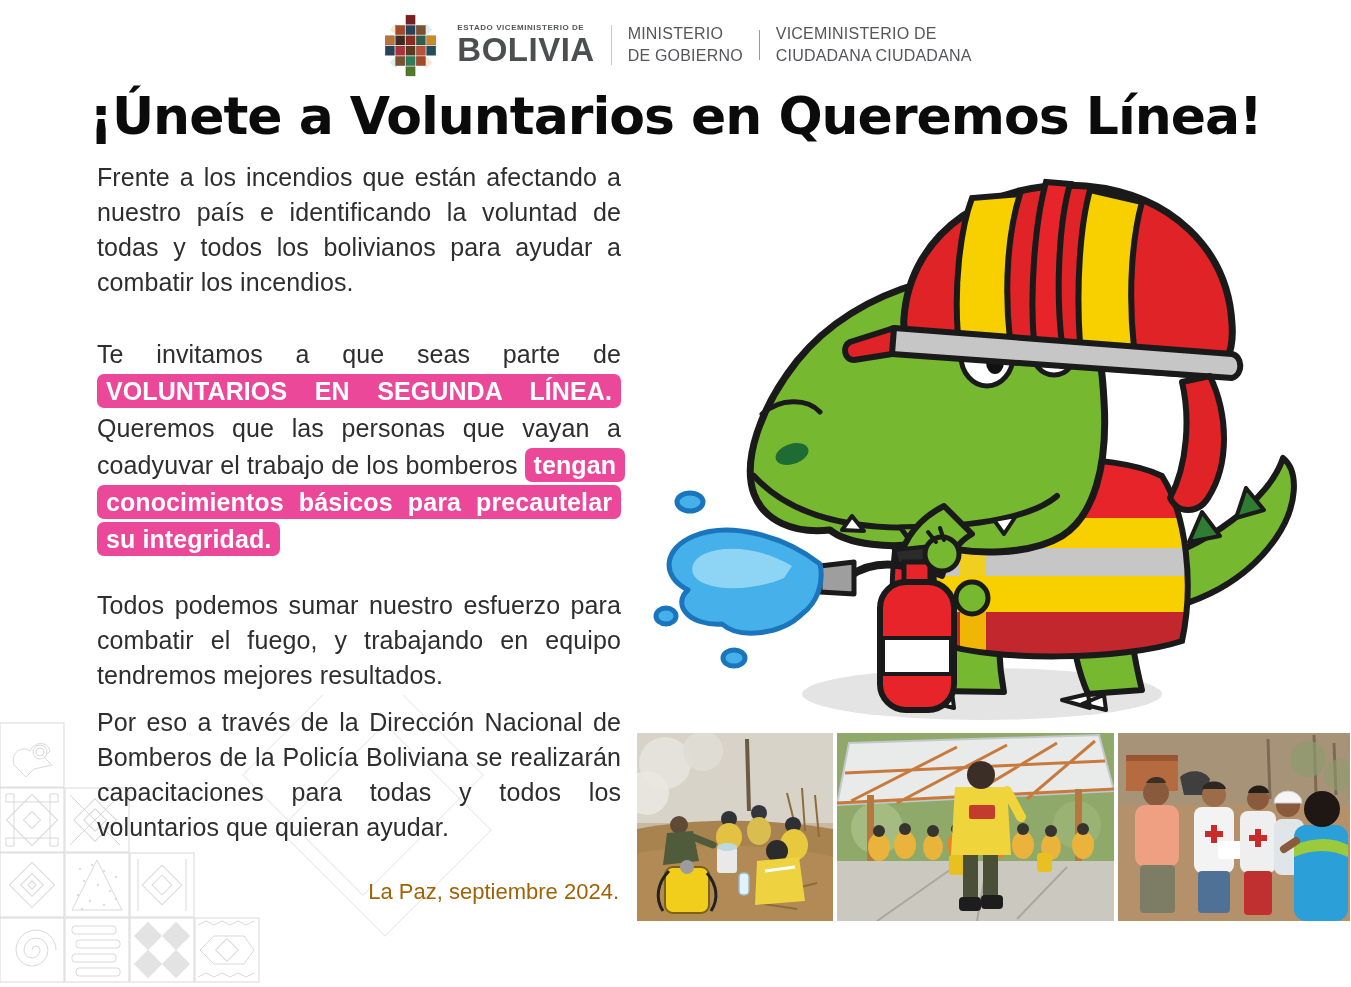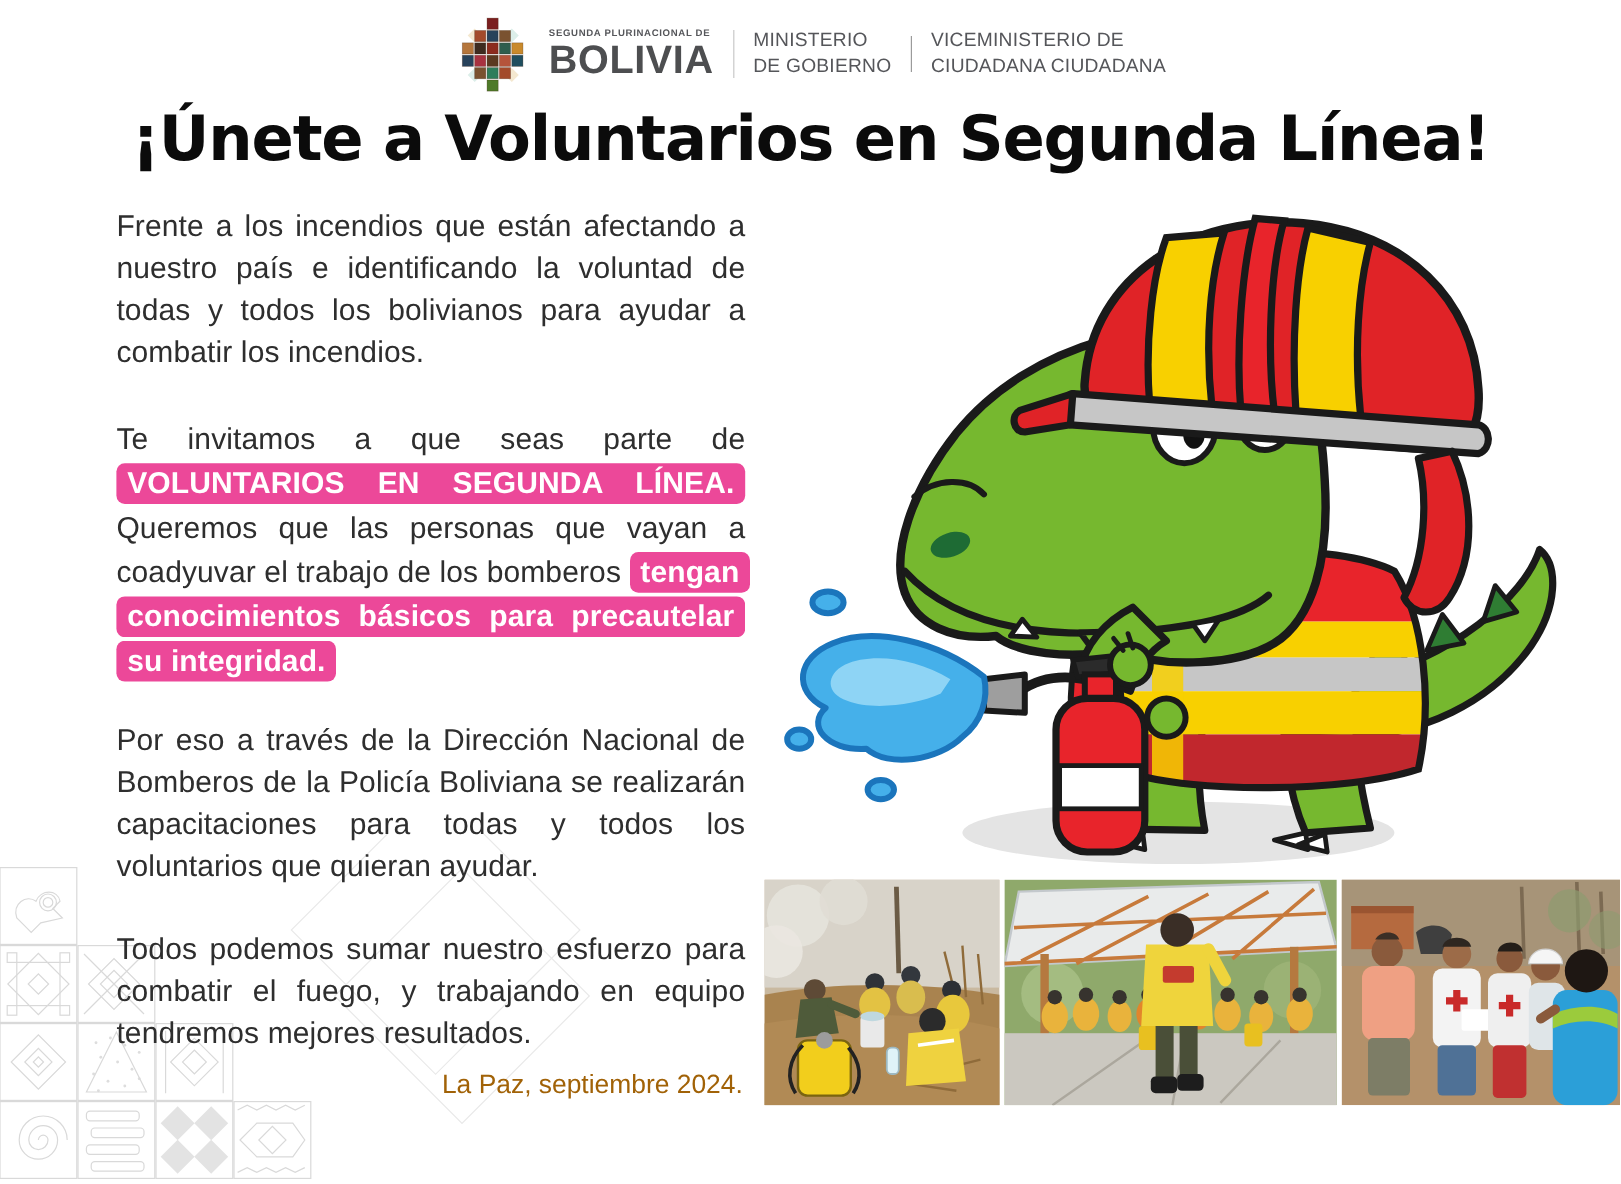--- a/index.html
+++ b/index.html
@@ -21,21 +21,21 @@
   .hdr-div.short{height:30px;background:#9B9B9B;}
   .ministry{font-size:16px;font-weight:normal;color:#55565A;line-height:1.35;letter-spacing:.2px;}
   
   .title{
     position:absolute;top:86px;left:0;width:100%;text-align:center;z-index:3;
     font-family:"DejaVu Sans","Liberation Sans",sans-serif;
     font-weight:800;font-size:52px;letter-spacing:-1px;color:#0b0b0b;
   }
   
   .col{
-    position:absolute;left:97px;top:172px;width:524px;z-index:2;
+    position:absolute;left:97px;top:160px;width:524px;z-index:2;
   }
   .para{
     font-size:25px;line-height:35px;color:#2E2E2E;margin:0 0 36px 0;
     text-align:justify;text-align-last:left;letter-spacing:.1px;
   }
   .para.p2{line-height:37px;margin-bottom:30px;}
   .para.p3{margin-bottom:34px;}
   .para.p4{margin-bottom:12px;}
   .hl{
     background:#ec4899;color:#ffffff;font-weight:bold;
@@ -81,36 +81,36 @@
             <rect x="44" y="30" width="9" height="9" fill="#1F4E5F"></rect>
             <rect x="14" y="40" width="9" height="9" fill="#7A5230"></rect>
             <rect x="24" y="40" width="9" height="9" fill="#2E7D5B"></rect>
             <rect x="34" y="40" width="9" height="9" fill="#A34A2A"></rect>
             <rect x="24" y="50" width="9" height="9" fill="#4E7A2A"></rect>
           </g>
         </g>
       </svg>
     </div>
     <div class="bolivia-block">
-      <div class="estado">SEGUNDA PLURINACIONAL DE</div>
+      <div class="estado">ESTADO VICEMINISTERIO DE</div>
       <div class="bolivia">BOLIVIA</div>
     </div>
     <div class="hdr-div"></div>
     <div class="ministry">
       <div>MINISTERIO</div>
       <div>DE GOBIERNO</div>
     </div>
     <div class="hdr-div short"></div>
     <div class="ministry">
       <div>VICEMINISTERIO DE</div>
       <div>CIUDADANA CIUDADANA</div>
     </div>
   </div>
 
-  <div class="title">¡Únete a Voluntarios en Segunda Línea!</div>
+  <div class="title">¡Únete a Voluntarios en Queremos Línea!</div>
 
   <svg class="pattern" viewBox="0 0 520 292" aria-hidden="true">
     <g stroke="#E9E9E9" fill="none" stroke-width="1">
       <rect x="278" y="-5" width="170" height="170" transform="rotate(45 363 80)"></rect>
       <rect x="310" y="60" width="150" height="150" transform="rotate(45 385 135)"></rect>
     </g>
     <g stroke="#D9D9D9" fill="none" stroke-width="1">
 
       <rect x="0" y="28" width="64" height="64"></rect>
       <rect x="0" y="93" width="64" height="64"></rect>
@@ -179,22 +179,22 @@
 
       <path d="M200 255 L214 241 L244 241 L254 255 L244 269 L214 269 Z"></path>
       <rect x="219" y="247" width="16" height="16" transform="rotate(45 227 255)"></rect>
       <path d="M198 230 L206 226 L214 230 L222 226 L230 230 L238 226 L246 230 L254 226 M198 282 L206 278 L214 282 L222 278 L230 282 L238 278 L246 282 L254 278"></path>
     </g>
   </svg>
 
   <div class="col">
     <p class="para">Frente a los incendios que están afectando a nuestro país e identificando la voluntad de todas y todos los bolivianos para ayudar a combatir los incendios.</p>
     <p class="para p2"><span>Te invitamos a que seas parte de </span><span class="hl">VOLUNTARIOS EN SEGUNDA LÍNEA.</span><span> Queremos que las personas que vayan a coadyuvar el trabajo de los bomberos </span><span class="hl">tengan conocimientos básicos para precautelar su integridad.</span></p>
+    <p class="para p4">Todos podemos sumar nuestro esfuerzo para combatir el fuego, y trabajando en equipo tendremos mejores resultados.</p>
     <p class="para p3">Por eso a través de la Dirección Nacional de Bomberos de la Policía Boliviana se realizarán capacitaciones para todas y todos los voluntarios que quieran ayudar.</p>
-    <p class="para p4">Todos podemos sumar nuestro esfuerzo para combatir el fuego, y trabajando en equipo tendremos mejores resultados.</p>
     <p class="dateline">La Paz, septiembre 2024.</p>
   </div>
 
   <svg class="mascot" viewBox="0 0 668 586" aria-hidden="true">
 
     <ellipse cx="340" cy="548" rx="180" ry="26" fill="#E4E4E4"></ellipse>
 
     <g>
       <path d="M470 470 C 545 468, 602 438, 634 392 C 656 360, 657 325, 641 312 C 628 352, 568 402, 492 420 Z" fill="#76B82F" stroke="#1A1A1A" stroke-width="6" stroke-linejoin="round"></path>
       <path d="M497 410 L512 382 L530 404 Z M547 396 L560 366 L578 390 Z M594 372 L604 342 L622 364 Z" fill="#2F7D33" stroke="#1A1A1A" stroke-width="4" stroke-linejoin="round"></path>

